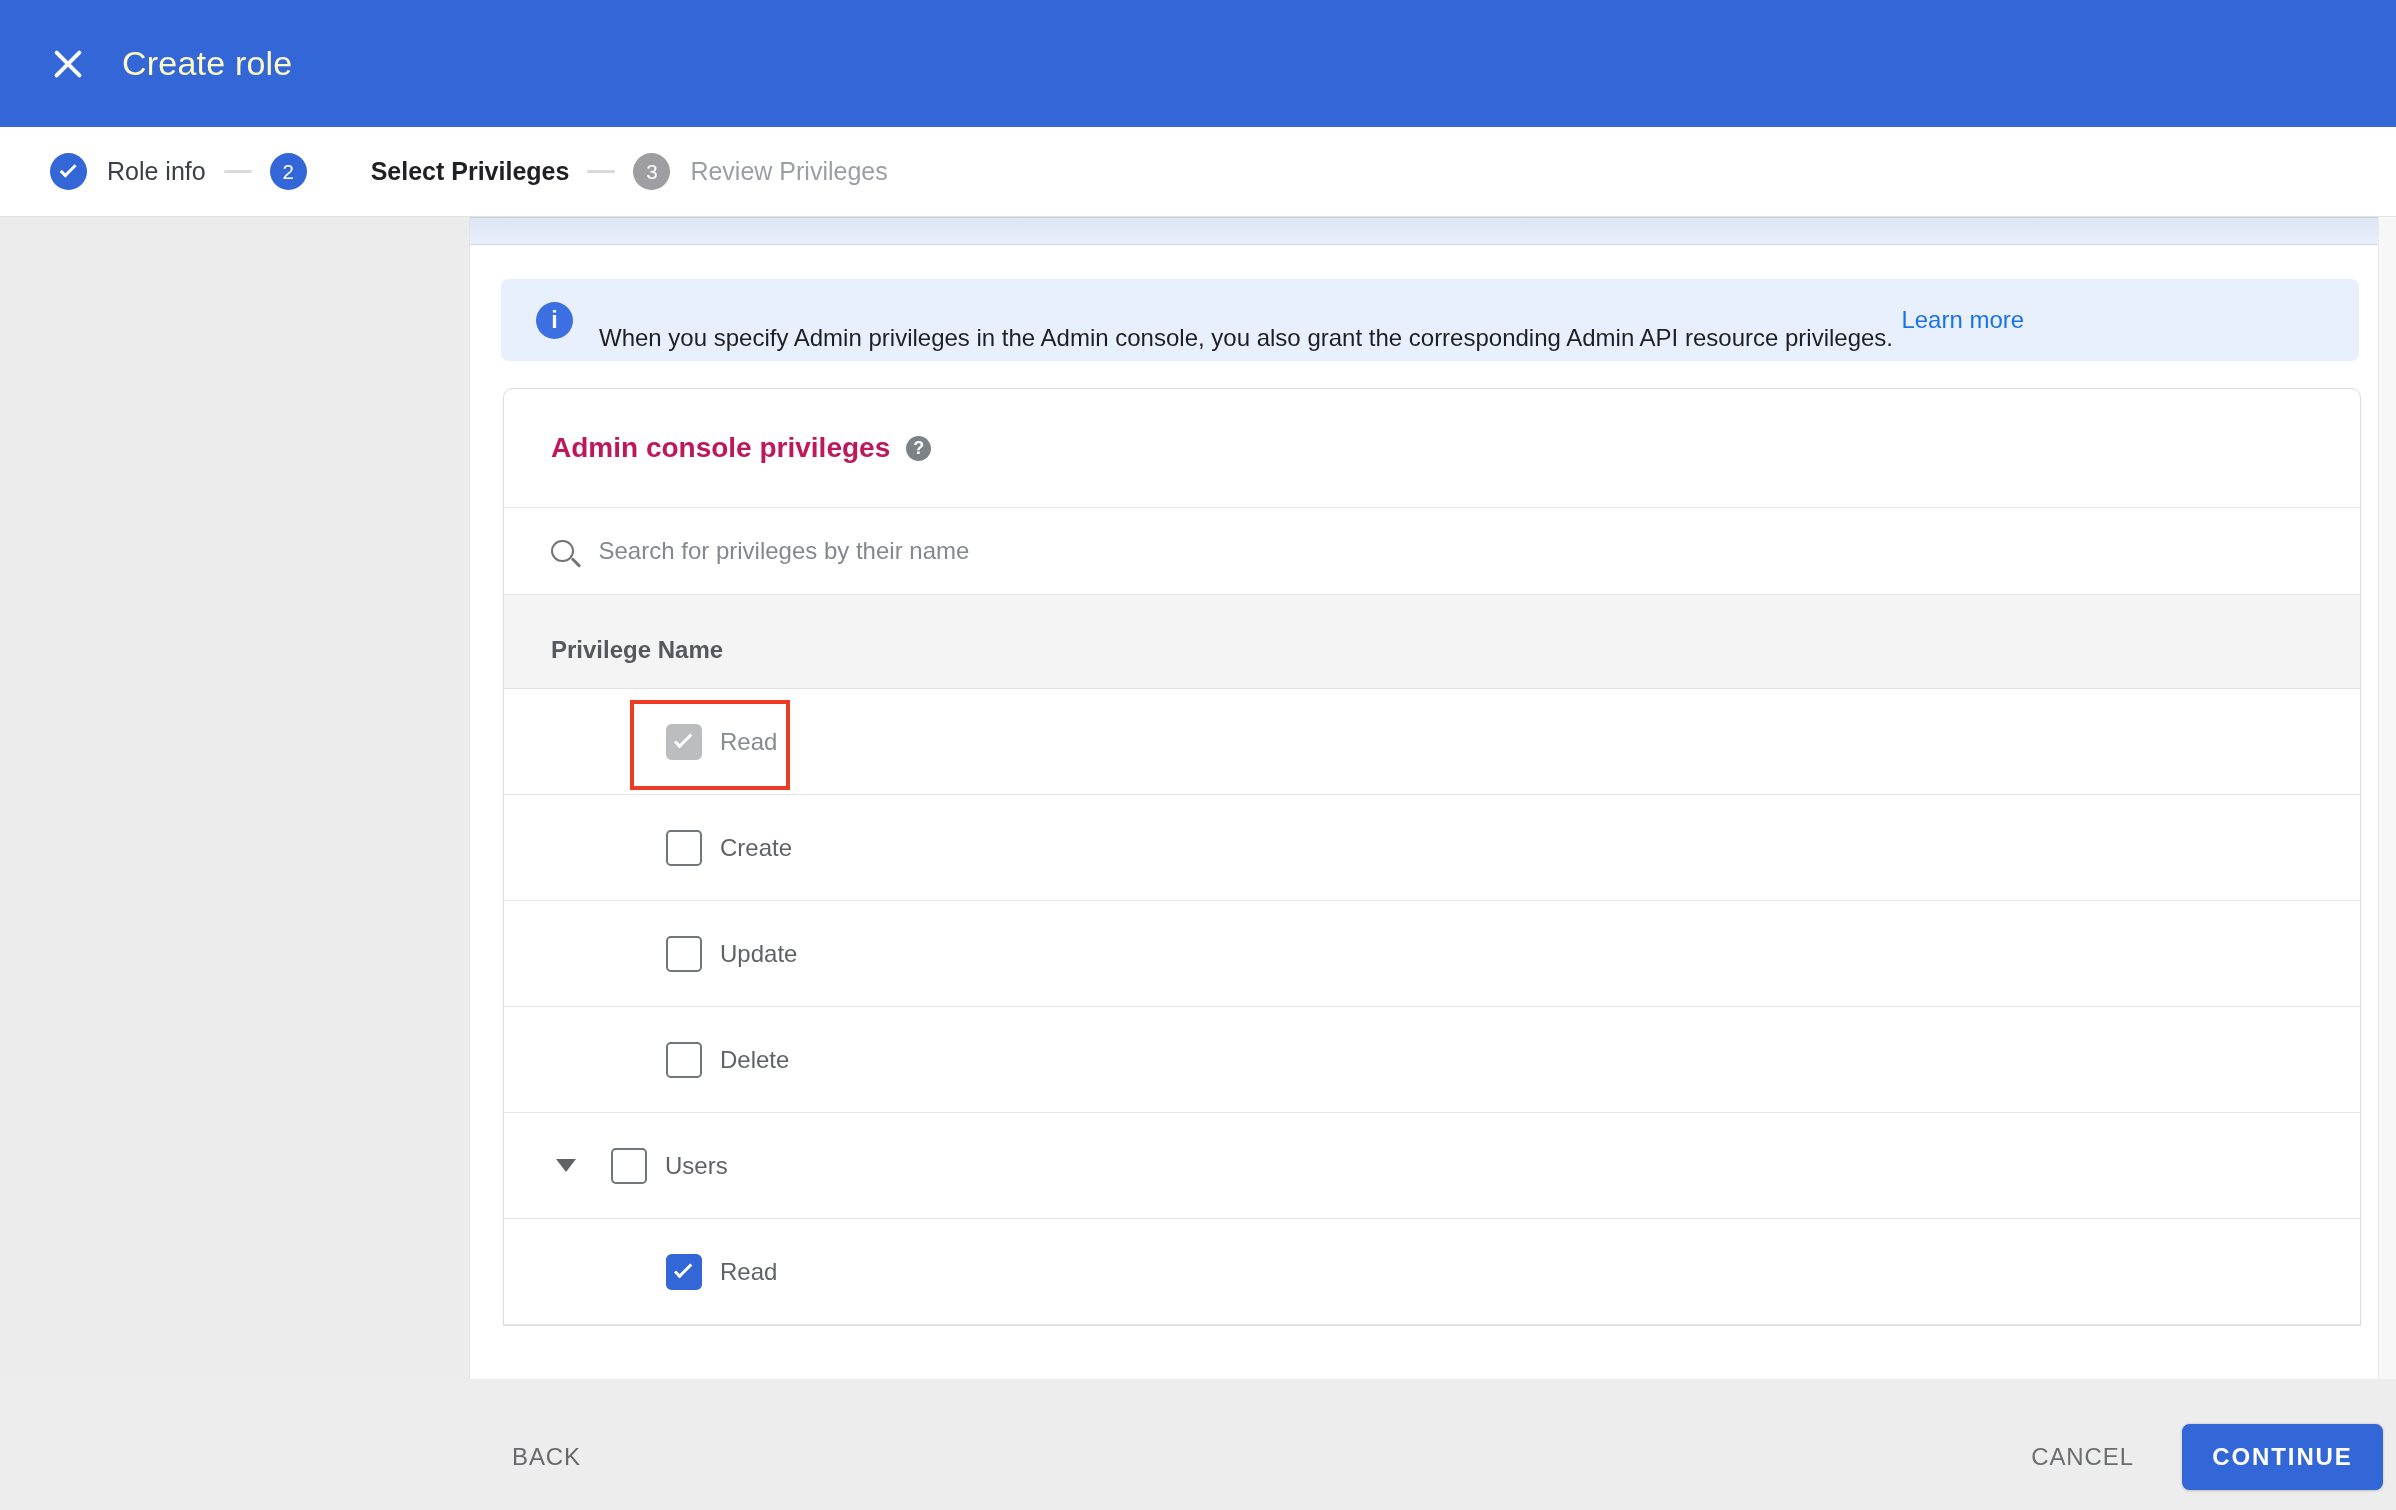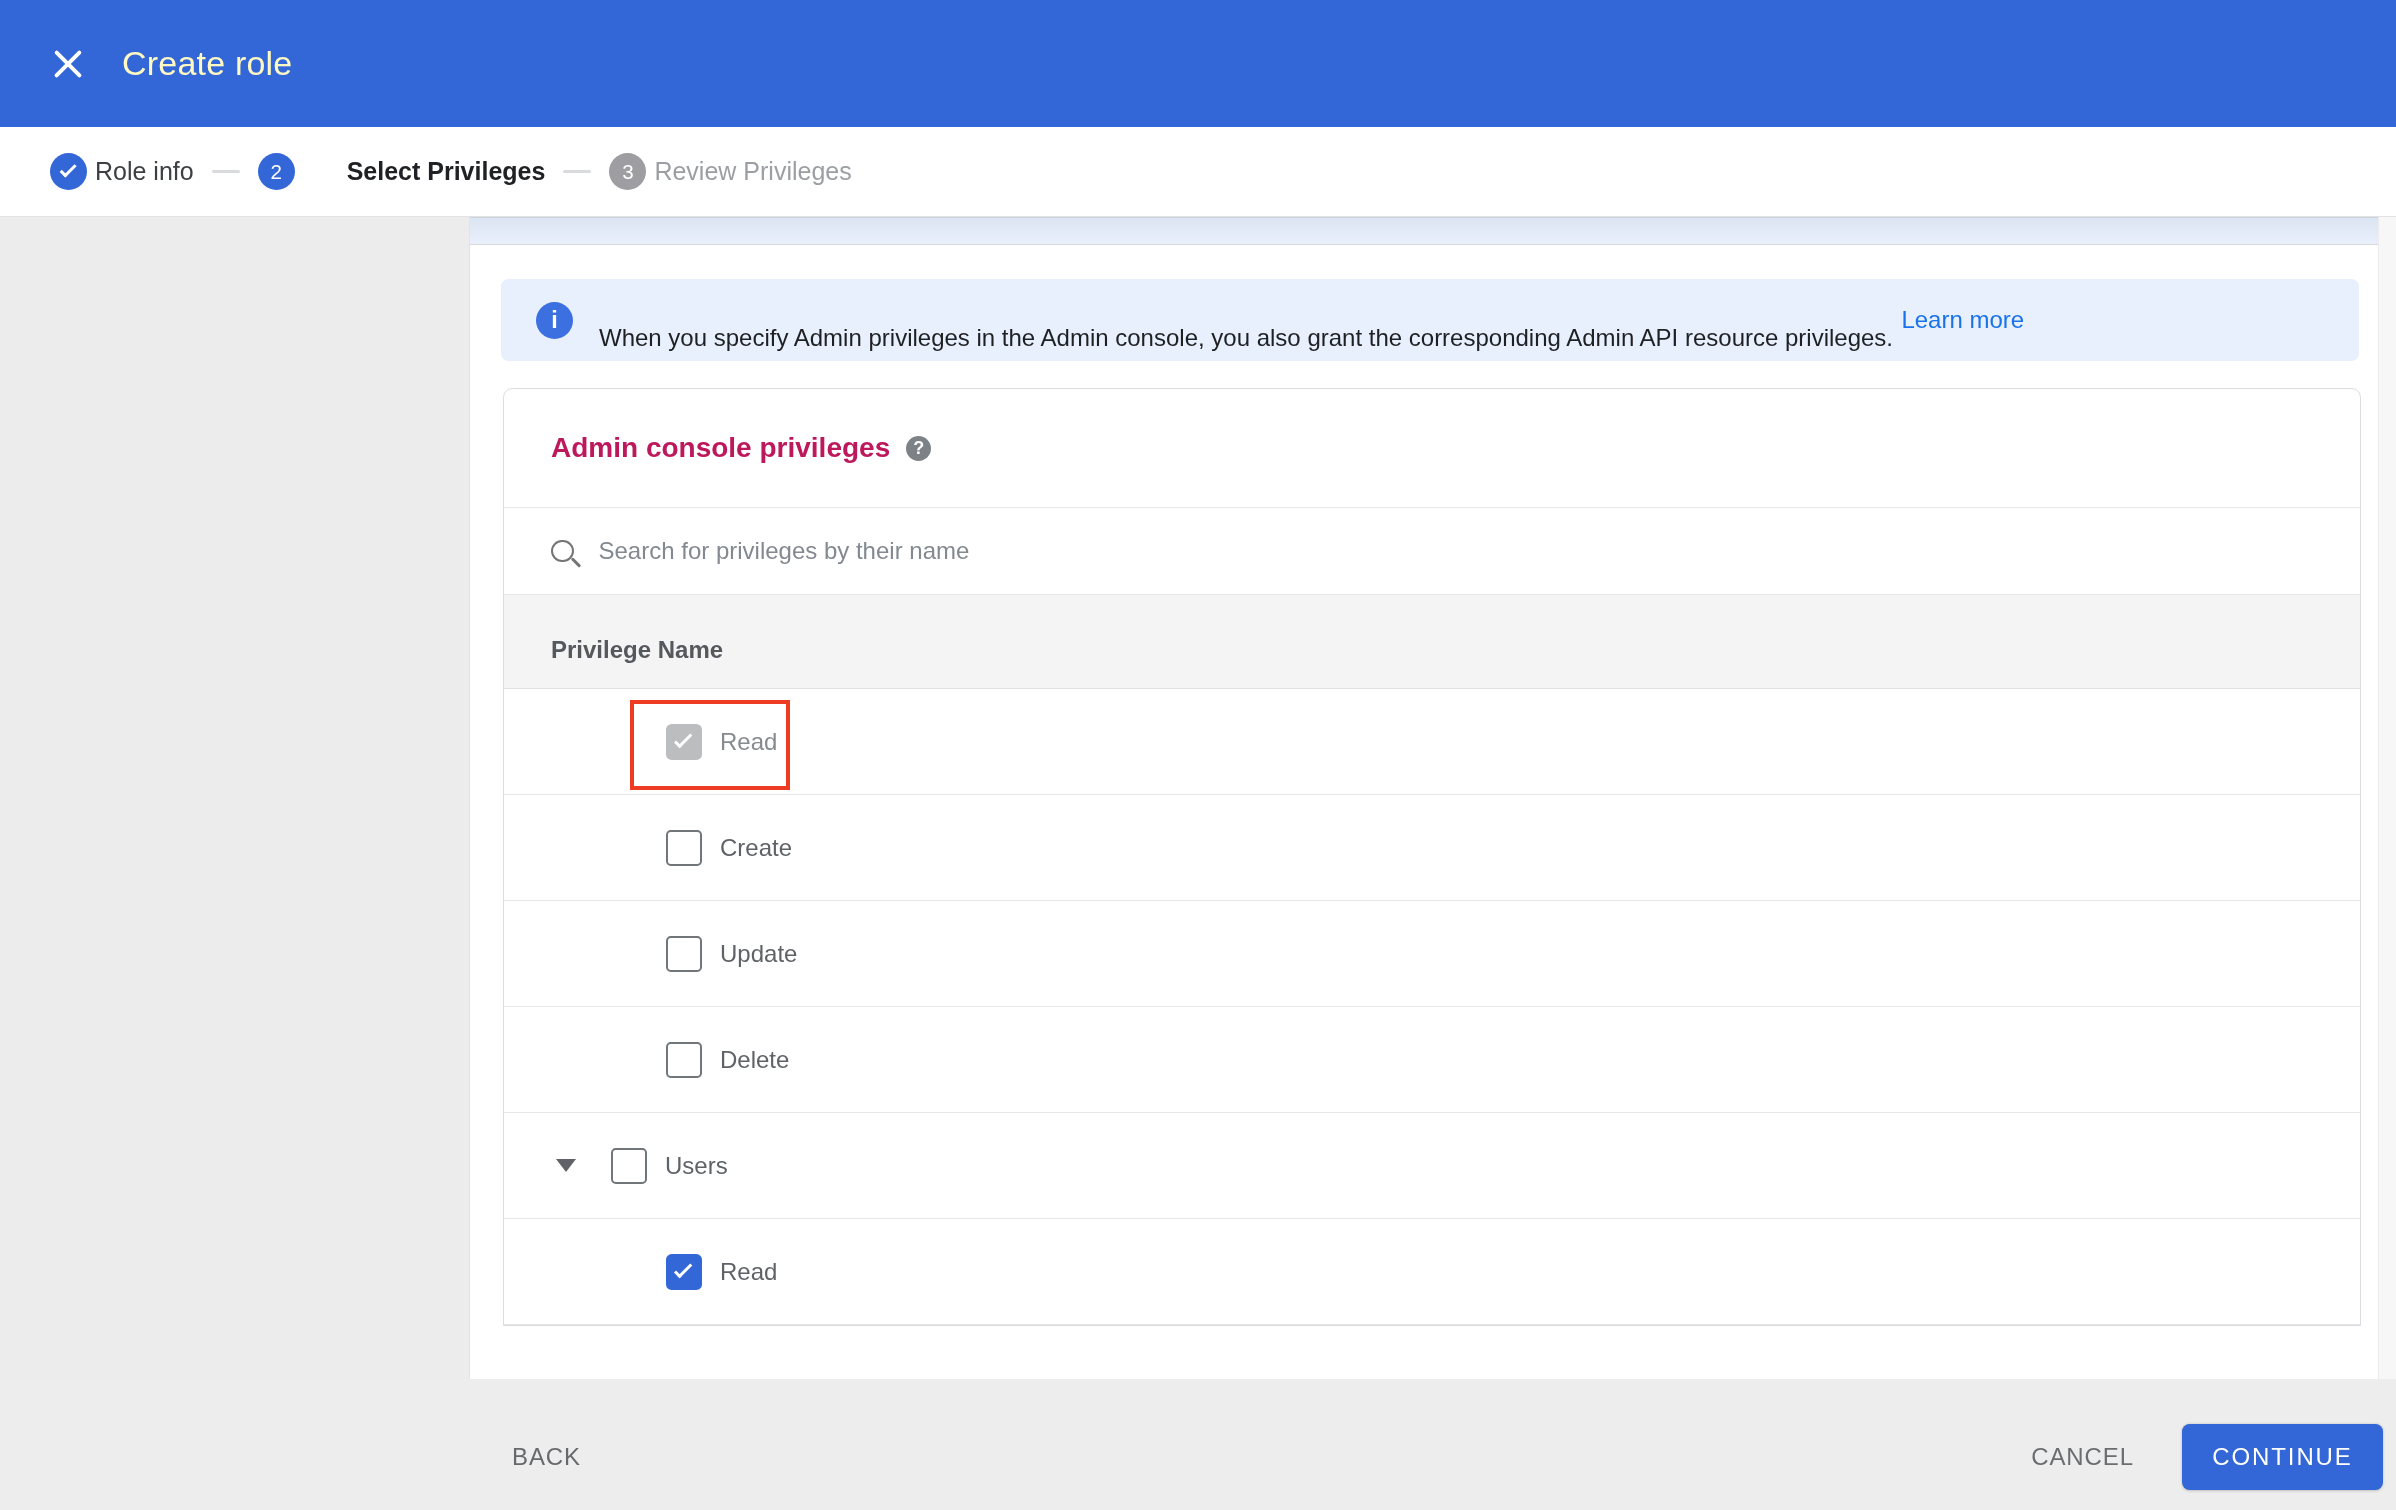--- a/index.html
+++ b/index.html
@@ -14,21 +14,21 @@
   .close-btn::before, .close-btn::after { content:""; position:absolute; left:2.8px; top:19px;
             width:36px; height:4.2px; background:#fff; border-radius:1.9px; }
   .close-btn::before { transform:rotate(45deg); }
   .close-btn::after  { transform:rotate(-45deg); }
   .header-title { color:#fef9c3; font-size:34px; font-weight:400; margin-left:34px; letter-spacing:0.2px; }
 
   
   .stepper { position:absolute; top:127px; left:0; width:100%; height:90px; background:#fff;
              border-bottom:0.9px solid #e2e2e2; box-shadow:0 1.9px 2.8px rgba(0,0,0,.06);
              display:flex; align-items:center; padding-left:50px; }
-  .step { display:flex; align-items:center; gap:8px; }
+  .step { display:flex; align-items:center; gap:20px; }
   .step-circle { width:37px; height:37px; border-radius:50%; display:flex; align-items:center;
                  justify-content:center; color:#fff; font-size:20.6px; font-weight:500; position:relative; }
   .step-circle.done, .step-circle.active { background:#3366d6; }
   .step-circle.upcoming { background:#9e9ea2; }
   .checkmark { display:block; width:16px; height:8.4px; border-left:3.3px solid #fff;
                border-bottom:3.3px solid #fff; transform:rotate(-45deg) translate(0.9px,-1.9px); }
   .step-label { font-size:25px; }
   .step.done .step-label { color:#3c4043; font-weight:400; }
   .step.active .step-label { color:#202124; font-weight:700;margin-left:44px; }
   .step.upcoming .step-label { color:#9b9fa4; font-weight:400; }
@@ -93,21 +93,21 @@
             border:4.7px solid #ee3b24; }
 
   
   .footer { position:absolute; bottom:0; left:0; width:100%; height:131px; background:#ededed;
             display:flex; align-items:center; padding:24px 14px 0 512px; }
   .text-btn { font-size:24px; font-weight:500; letter-spacing:0.9px; color:#67696c;
               background:none; border:none; cursor:pointer; font-family:"Liberation Sans",sans-serif; }
   .footer-spacer { flex:1; }
   .cancel-btn { margin-right:48px; color:#6b6e71; }
   .continue-btn { width:201px; height:66px; border:none; border-radius:7.5px; background:#3366d6;
-                  color:#fff; font-size:24px; font-weight:400; letter-spacing:1.9px; cursor:pointer;
+                  color:#fff; font-size:24px; font-weight:700; letter-spacing:1.9px; cursor:pointer;
                   font-family:"Liberation Sans",sans-serif; box-shadow:0 0.9px 2.8px rgba(0,0,0,.2); }
 </style>
 </head>
 <body>
 
 <div class="app">
 
   <div class="header">
     <div class="close-btn">
       <span></span>

